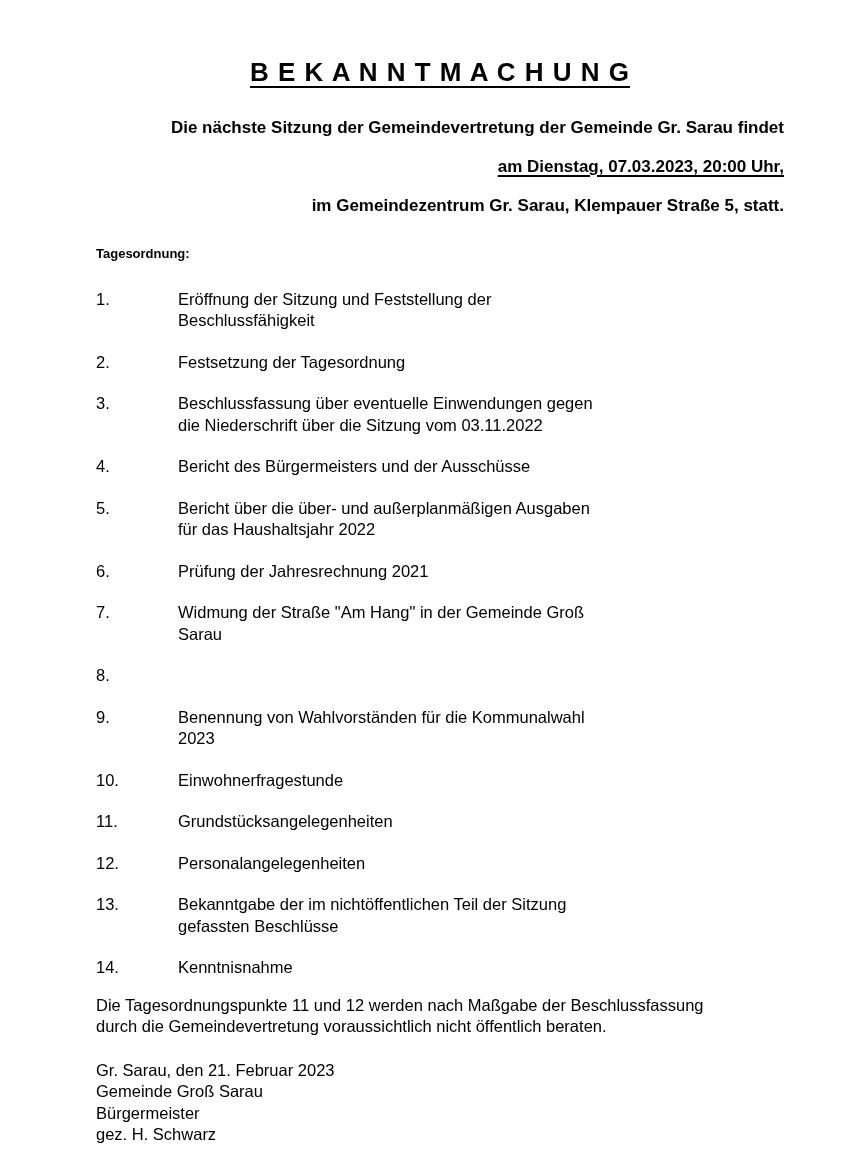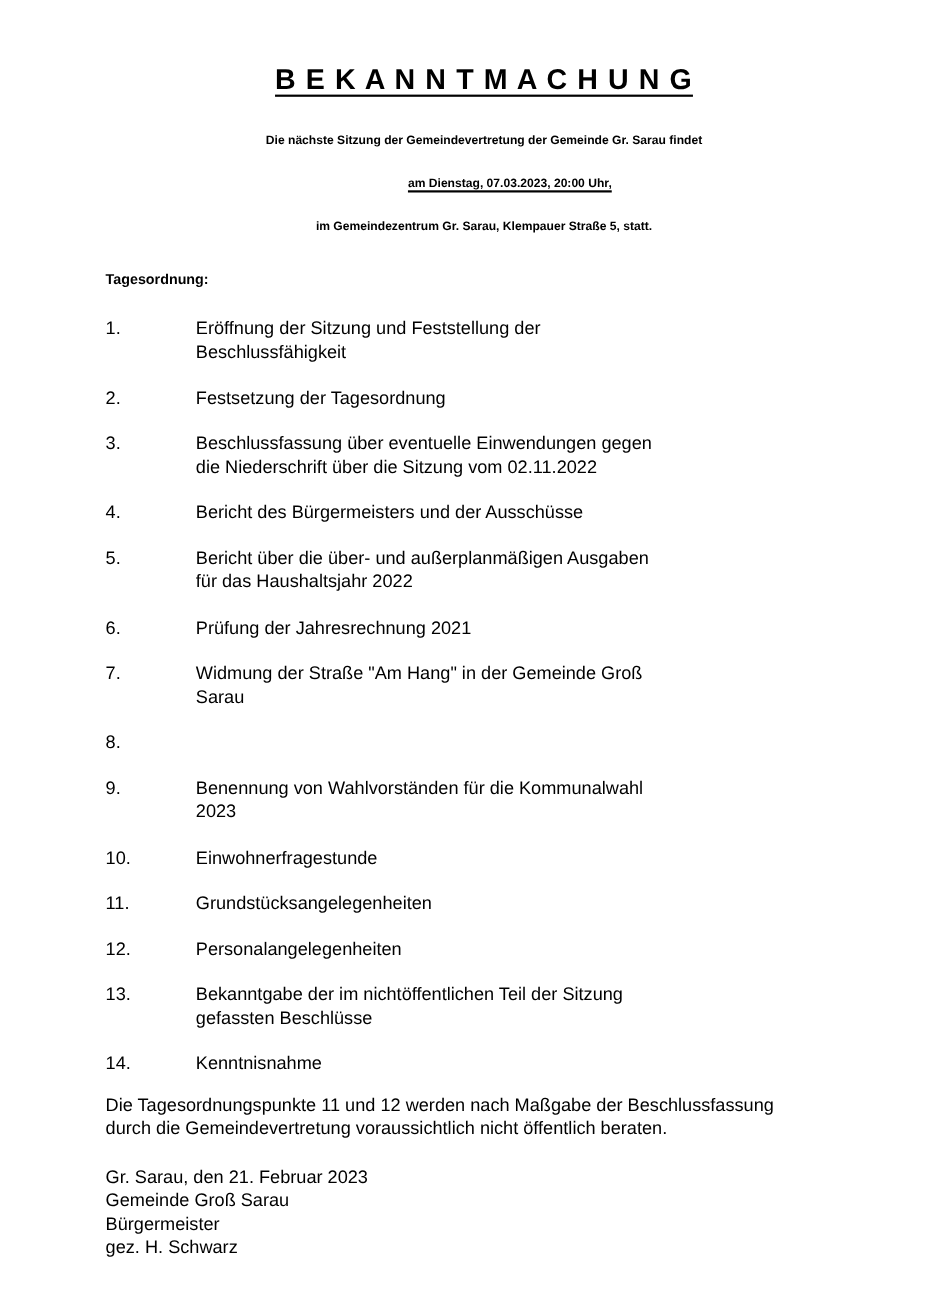--- a/index.html
+++ b/index.html
@@ -25,22 +25,22 @@
     line-height: 30px;
     letter-spacing: 1px;
     margin: 0;
   }
   .doc-title .underlined {
     text-decoration: underline;
     text-decoration-thickness: 2px;
     text-underline-offset: 5px;
   }
   .intro-line {
-    text-align: center;
-    font-size: 11px;
+    text-align: right;
+    font-size: 17px;
     font-weight: bold;
     line-height: 22px;
     margin: 17px 0 0 0;
   }
   .intro-line.first {
     margin-top: 30px;
   }
   .intro-line .underlined {
     text-decoration: underline;
     text-decoration-thickness: 1.5px;
@@ -107,21 +107,21 @@
       <span class="agenda-text">Eröffnung der Sitzung und Feststellung der
 Beschlussfähigkeit</span>
     </div>
     <div class="agenda-row">
       <span class="agenda-number">2.</span>
       <span class="agenda-text">Festsetzung der Tagesordnung</span>
     </div>
     <div class="agenda-row">
       <span class="agenda-number">3.</span>
       <span class="agenda-text">Beschlussfassung über eventuelle Einwendungen gegen
-die Niederschrift über die Sitzung vom 02.11.2022</span>
+die Niederschrift über die Sitzung vom 03.11.2022</span>
     </div>
     <div class="agenda-row">
       <span class="agenda-number">4.</span>
       <span class="agenda-text">Bericht des Bürgermeisters und der Ausschüsse</span>
     </div>
     <div class="agenda-row">
       <span class="agenda-number">5.</span>
       <span class="agenda-text">Bericht über die über- und außerplanmäßigen Ausgaben
 für das Haushaltsjahr 2022</span>
     </div>

